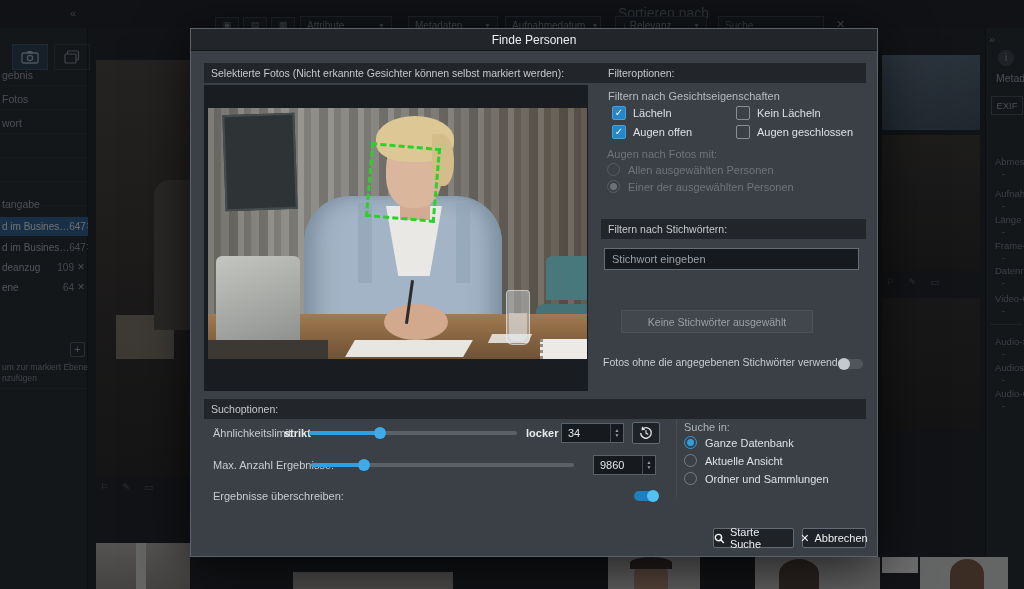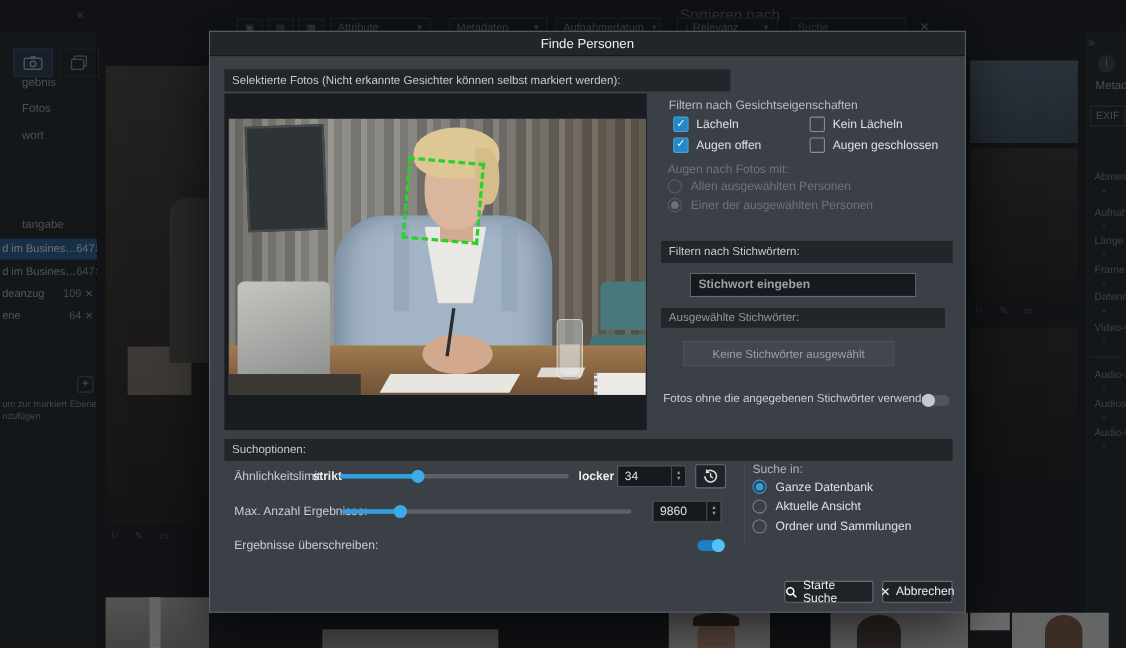--- a/index.html
+++ b/index.html
@@ -9,21 +9,21 @@
   
   .bg{position:absolute;inset:0;z-index:1}
   .topbar{position:absolute;left:0;top:0;width:1024px;height:28px;background:#1b1e21}
   .dd{position:absolute;height:18px;top:16px;border:1px solid #3c4248;background:#202428;
       color:#8a9096;font-size:10px;display:flex;align-items:center;justify-content:space-between;padding:0 6px;z-index:2}
   .dd .car{font-size:7px;color:#777e85;margin-left:6px}
   .tbicon{position:absolute;top:17px;width:24px;height:16px;border:1px solid #3c4248;color:#868d93;
       font-size:9px;line-height:14px;text-align:center;background:#23272b;z-index:2}
   .lsb{position:absolute;left:0;top:28px;width:88px;height:561px;background:#24282c;border-right:1px solid #14161a}
   .lsb-row{position:absolute;left:0;width:88px;height:22px;color:#9aa1a8;font-size:10.5px;line-height:22px;
-      overflow:hidden;white-space:nowrap;border-bottom:1px solid #2c3036;padding-left:20px}
+      overflow:hidden;white-space:nowrap;border-bottom:1px solid #2c3036;padding-left:2px}
   .tagrow{position:absolute;left:0;width:88px;height:19px;color:#aab0b6;font-size:10px;line-height:19px;
       display:flex;align-items:center;overflow:hidden;white-space:nowrap;padding-left:2px}
   .tagrow .cnt{margin-left:auto;color:#8d949b}
   .tagrow .x{width:14px;text-align:center;color:#9aa1a8;font-size:9px}
   .tagrow.sel{background:#2d5f8e;color:#e8ecef}
   .rsb{position:absolute;left:985px;top:28px;width:39px;height:561px;background:#24282c;border-left:1px solid #14161a;overflow:hidden}
   .mfield{position:absolute;left:9px;color:#7a8188;font-size:9.5px;white-space:nowrap}
   .thumb{position:absolute;z-index:1}
   .iconrow{position:absolute;color:#5f666c;font-size:9px;letter-spacing:6px;z-index:1}
   .dim{position:absolute;inset:0;background:rgba(8,10,13,0.55);z-index:5}
@@ -258,20 +258,21 @@
     <div class="ph notebook"></div>
     <div class="ph glass"></div>
     <div class="ph water"></div>
     <div class="ph hands"></div>
     <div class="ph pen"></div>
     <div class="ph laptop"></div>
     <div class="ph lapbase"></div>
     <div class="ph facebox"></div>
   </div>
 
+  <div class="hbar" style="left:410px;top:34px;width:265px">Filteroptionen:</div>
   <div class="lbl lt" style="left:417px;top:61px">Filtern nach Gesichtseigenschaften</div>
 
   <div class="cbrow" style="left:421px;top:77px">
     <span class="cb on">✓</span>
     <span>Lächeln</span>
   </div>
   <div class="cbrow" style="left:545px;top:77px">
     <span class="cb">✓</span>
     <span>Kein Lächeln</span>
   </div>
@@ -288,22 +289,21 @@
   <div class="rdrow" style="left:416px;top:134px;color:#6d747b">
     <span class="radio dis"></span>
     <span>Allen ausgewählten Personen</span>
   </div>
   <div class="rdrow" style="left:416px;top:151px;color:#6d747b">
     <span class="radio dis sel"></span>
     <span>Einer der ausgewählten Personen</span>
   </div>
 
   <div class="hbar" style="left:410px;top:190px;width:265px">Filtern nach Stichwörtern:</div>
-  <input class="kwinput" style="left: 436px; top: 219px; width: 206px; height: 22px; font-weight: bold;" placeholder="Stichwort eingeben">
-  <div class="hbar" style="left:410px;top:251px;width:258px;height:18px;line-height:18px;color:#8f959b">Ausgewählte Stichwörter:</div>
+  <input class="kwinput" style="left: 413px; top: 219px; width: 255px; height: 22px;" placeholder="Stichwort eingeben">
   <div class="kwbtn" style="left:430px;top:281px;width:192px;height:23px">Keine Stichwörter ausgewählt</div>
 
   <div class="lbl" style="left:412px;top:327px;font-size:10.5px">Fotos ohne die angegebenen Stichwörter verwenden</div>
   <div class="tgl off" style="left:648px;top:330px">
       <span class="knob"></span>
     </div>
 
   <div class="hbar" style="left:13px;top:370px;width:662px">Suchoptionen:</div>
 
   <div class="lbl" style="left:22px;top:398px">Ähnlichkeitslimit:</div>

